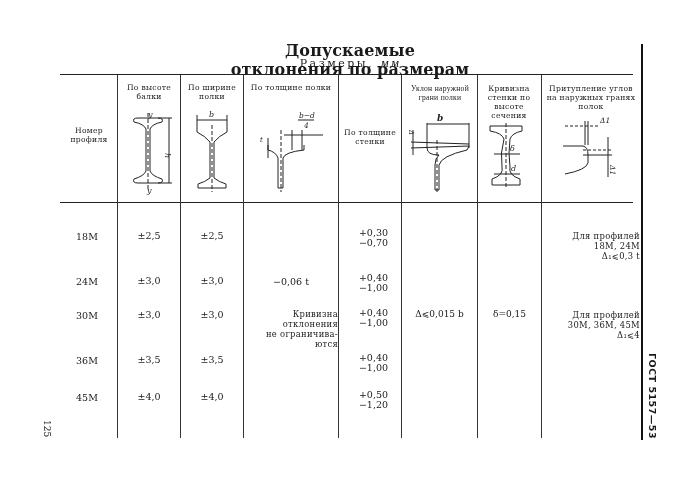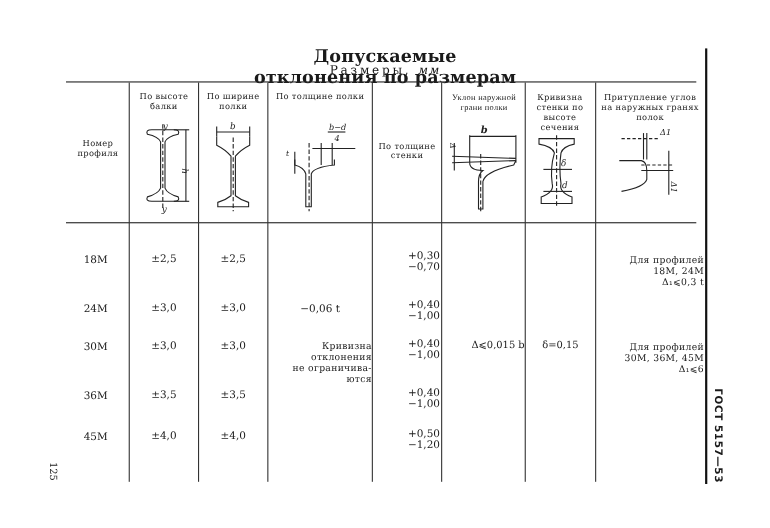--- a/index.html
+++ b/index.html
@@ -8,21 +8,21 @@
       font-family: "DejaVu Serif", serif; color: #1a1a1a;
     }
     .abs { position: absolute; }
     .title { left: 230px; top: 41px; width: 240px; text-align: center; font-size: 16px; font-weight: bold; letter-spacing: 0.1px; }
     .subtitle { left: 230px; top: 57px; width: 240px; text-align: center; font-size: 11px; letter-spacing: 2.5px; }
     .subtitle i { letter-spacing: 1px; }
     .hline { background: #222; height: 1.4px; }
     .vline { background: #333; width: 1px; }
     .hdr { font-size: 7.6px; text-align: center; line-height: 9px; letter-spacing: 0.3px; }
     .cell { font-size: 9.5px; text-align: center; line-height: 11px; }
-    .num { font-size: 9.5px; line-height: 10px; text-align: right; padding-left: 12px; }
+    .num { font-size: 9.5px; line-height: 10px; text-align: right; }
     .small { font-size: 8.4px; text-align: right; line-height: 10px; letter-spacing: 0.3px; }
     .vert { transform: rotate(90deg); transform-origin: left top; white-space: nowrap; }
     svg { position: absolute; overflow: visible; }
     svg * { stroke: #222; fill: none; stroke-width: 1; }
     svg text { stroke: none; fill: #222; font-family: "DejaVu Serif", serif; font-style: italic; }
   </style>
 </head>
 <body>
 
 <div class="abs title">Допускаемые отклонения по размерам</div>
@@ -159,28 +159,28 @@
 </div>
 <div class="abs num" style="left:340px; top:353px; width:48px;">
   <div>+0,40</div>
   <div>−1,00</div>
 </div>
 <div class="abs num" style="left:340px; top:390px; width:48px;">
   <div>+0,50</div>
   <div>−1,20</div>
 </div>
 
-<div class="abs cell" style="left:402px; top:309px; width:75px; font-size:9px;text-align:right;">Δ⩽0,015 b</div>
+<div class="abs cell" style="left:402px; top:309px; width:75px; font-size:9px;">Δ⩽0,015 b</div>
 <div class="abs cell" style="left:478px; top:309px; width:63px; font-size:9px;">δ=0,15</div>
 
 <div class="abs small" style="left:542px; top:231px; width:98px;">
   <div>Для профилей</div>
   <div>18М, 24М</div>
   <div>Δ₁⩽0,3 t</div>
 </div>
 <div class="abs small" style="left:542px; top:310px; width:98px;">
   <div>Для профилей</div>
   <div>30М, 36М, 45М</div>
-  <div>Δ₁⩽6</div>
+  <div>Δ₁⩽4</div>
 </div>
 
 <div class="abs vert" style="left:658px; top:353px; font-size:9.5px; font-weight:bold; font-family:'DejaVu Sans', sans-serif; letter-spacing:0.5px;">ГОСТ 5157—53</div>
 <div class="abs vert" style="left:52px; top:420px; font-size:9px;">125</div>
 
 </body></html>

